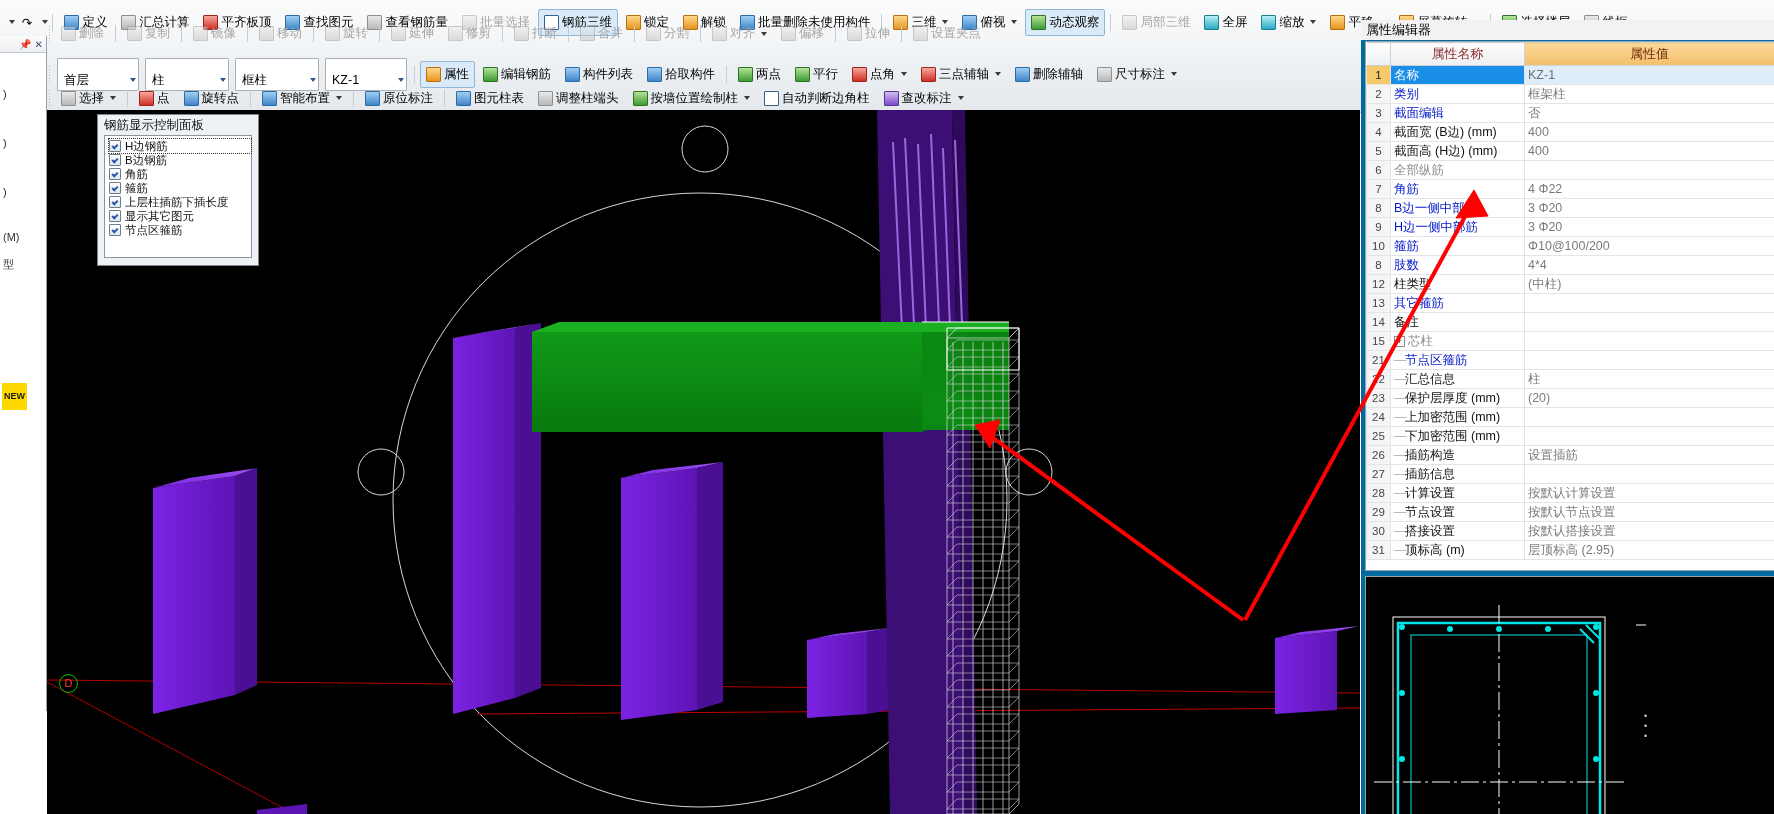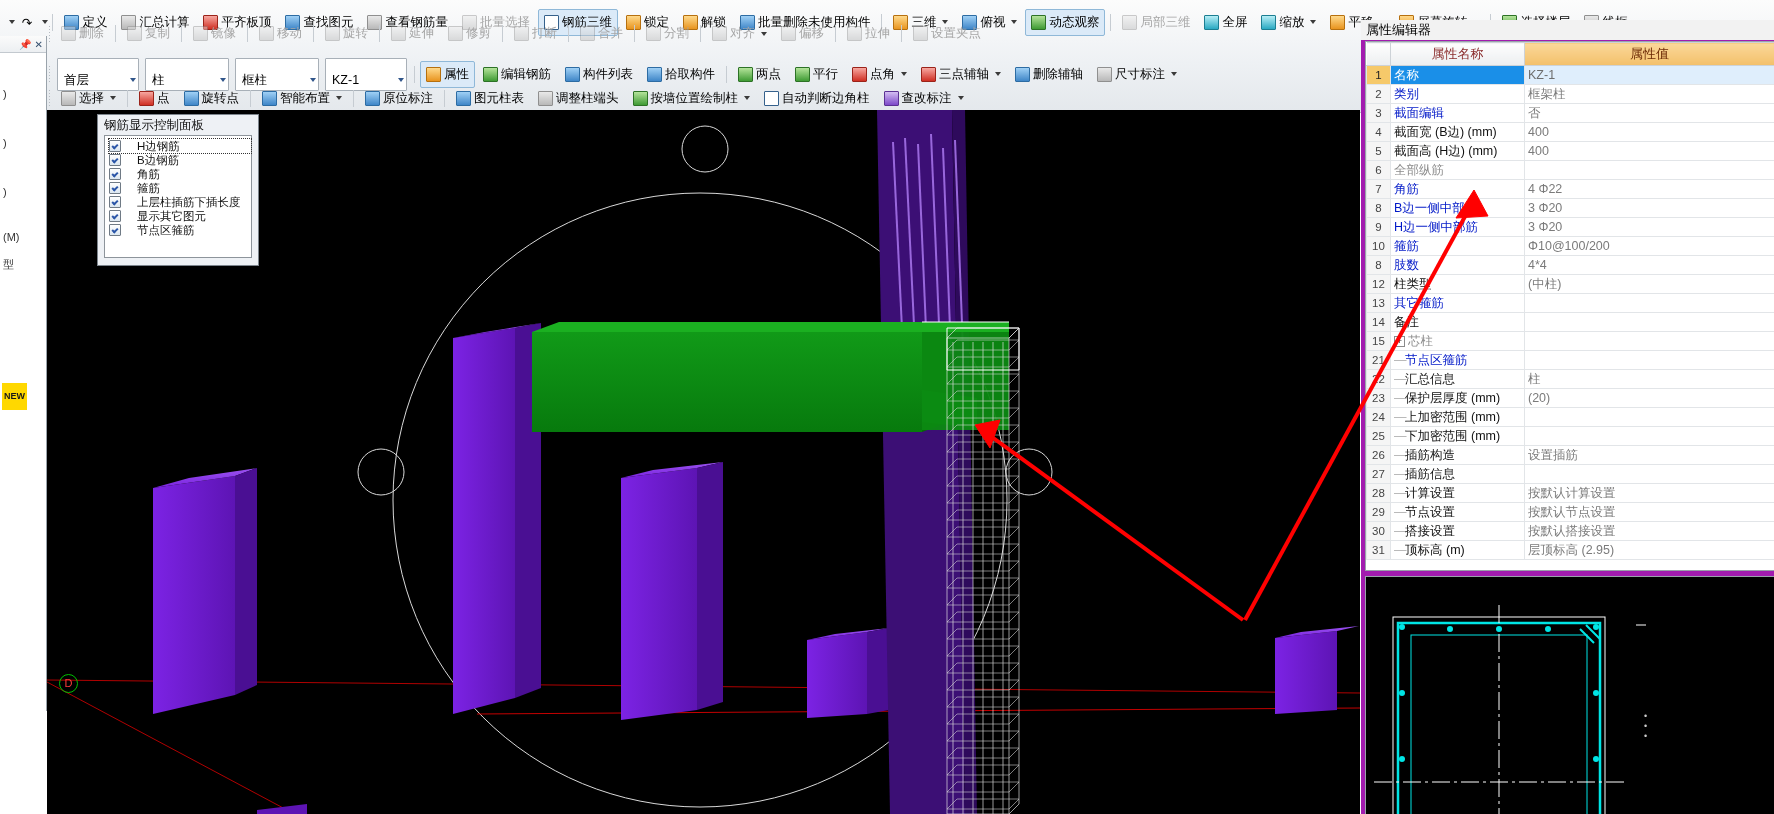--- a/index.html
+++ b/index.html
@@ -63,32 +63,32 @@
 
   
   .viewport{position:absolute;left:47px;top:110px;width:1313px;height:704px;background:#000;overflow:hidden;}
   .vp-svg{position:absolute;left:0;top:0;}
 
   
   .rbpanel{position:absolute;left:6px;top:4px;width:160px;height:150px;
            background:#eef1f5;border:1px solid #7d858d;box-shadow:1px 1px 3px rgba(0,0,0,.4);margin-left:44px;}
   .rb-title{height:20px;line-height:20px;padding-left:6px;font-size:12.5px;color:#111;}
   .rb-box{margin:0 6px 6px 6px;height:118px;background:#fff;border:1px solid #8d949b;padding:3px 0 0 4px;}
-  .rb-row{display:flex;align-items:center;gap:16px;height:14px;font-size:11.5px;color:#111;line-height:14px;}
+  .rb-row{display:flex;align-items:center;gap:4px;height:14px;font-size:11.5px;color:#111;line-height:14px;}
   .rb-row.focus{outline:1px dotted #333;outline-offset:0;}
   .cb{width:10px;height:10px;border:1px solid #6f7a85;background:linear-gradient(#fff,#dbe6f0);
       flex:0 0 auto;position:relative;border-radius:1px;}
   .cb:after{content:"";position:absolute;left:1.5px;top:3px;width:4px;height:2px;
             border-left:2px solid #2b56a8;border-bottom:2px solid #2b56a8;transform:rotate(-45deg);}
 
   .axis-d{position:absolute;left:12px;top:564px;width:17px;height:17px;border-radius:50%;
           border:1px solid #00c000;color:#ff3b3b;font-size:11px;text-align:center;line-height:16px;}
 
   
-  .rightpanel{position:absolute;left:1361px;top:20px;width:413px;height:794px;background:#a21caf;}
+  .rightpanel{position:absolute;left:1361px;top:20px;width:413px;height:794px;background:#0369a1;}
   .rp-title{height:20px;line-height:20px;padding-left:5px;font-size:13px;color:#000;background:#f2f2f2;}
   .grid-wrap{position:absolute;left:4px;top:21px;width:409px;height:528px;background:#fff;
              border:1px solid #9aa3ab;overflow:hidden;}
   table.props{border-collapse:collapse;width:100%;table-layout:fixed;font-size:12.5px;}
   table.props col.c0{width:24px;} table.props col.c1{width:134px;} table.props col.c2{width:auto;}
   table.props th{height:20px;background:linear-gradient(#fefefe,#eceef0);border:1px solid #cdd2d7;
                  font-weight:normal;color:#8b2d2d;font-size:13px;}
   table.props th.hv{background:linear-gradient(#fbd89a,#f3c06a);color:#6d2b06;}
   table.props th.hn{border-left:none;}
   table.props td{height:18px;border:1px solid #e2e5e8;padding:0 3px;overflow:hidden;white-space:nowrap;}

